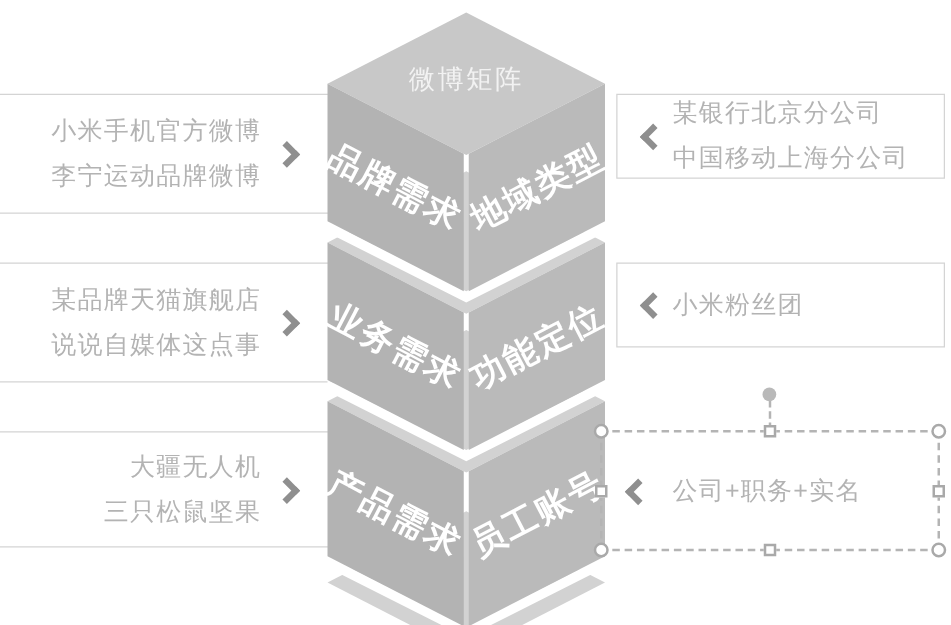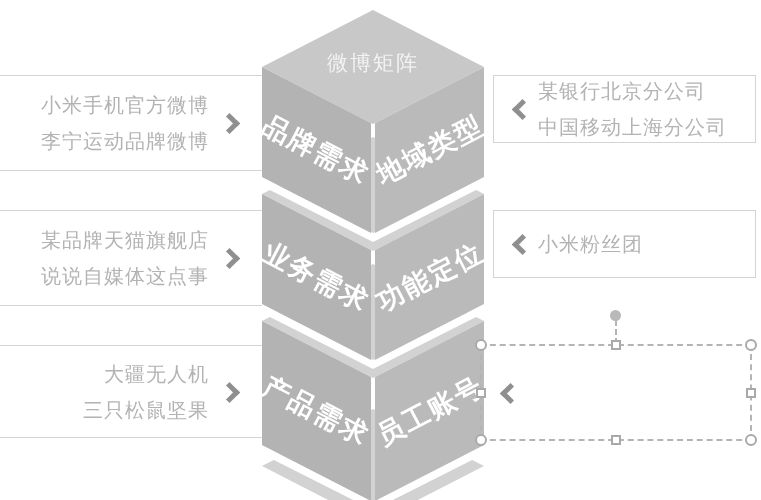--- a/index.html
+++ b/index.html
@@ -120,20 +120,23 @@
     <text class="face-label" transform="translate(316,150) rotate(27.5)" dy="9">品牌需求</text>
     <text class="face-label" transform="translate(430,150) rotate(-27.5)" dy="9">地域类型</text>
     <text class="face-label" transform="translate(316,277) rotate(27.5)" dy="9">业务需求</text>
     <text class="face-label" transform="translate(430,277) rotate(-27.5)" dy="9">功能定位</text>
     <text class="face-label" transform="translate(316,411) rotate(27.5)" dy="9">产品需求</text>
     <text class="face-label" transform="translate(430,411) rotate(-27.5)" dy="9">员工账号</text>
   </svg>
 
   <div class="sel-box">
     <span class="chev chev-left chev-out"></span>
+    <div class="box-text">
+      <div>公司+职务+实名</div>
+    </div>
 
     <span class="rot-stem"></span>
     <span class="handle rot-circle"></span>
 
     <span class="handle h-circle" style="left:-7px;top:-7px"></span>
     <span class="handle h-circle" style="right:-7px;top:-7px"></span>
     <span class="handle h-circle" style="left:-7px;bottom:-7px"></span>
     <span class="handle h-circle" style="right:-7px;bottom:-7px"></span>
 
     <span class="handle h-square" style="left:50%;top:-6px;margin-left:-5px"></span>

